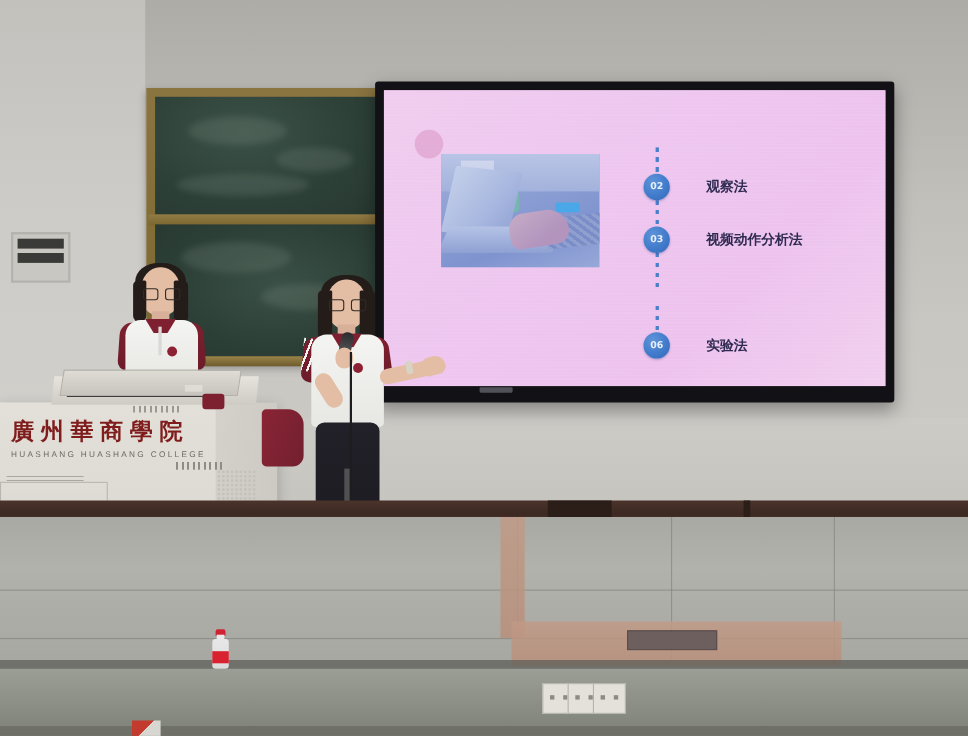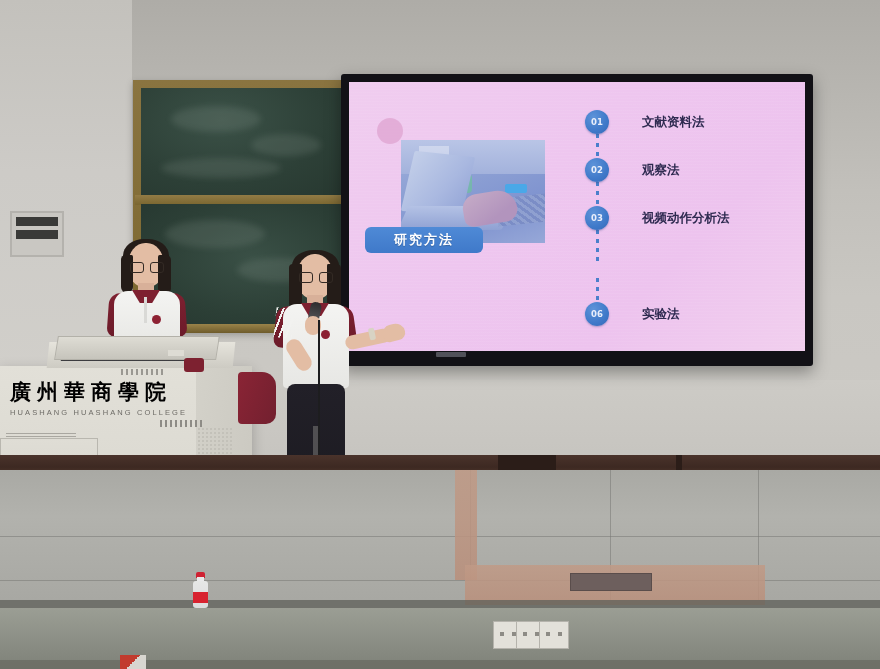--- a/index.html
+++ b/index.html
@@ -166,21 +166,21 @@
     background:linear-gradient(180deg,#f4f3f0 0%,#dad8d2 100%);}
   .cord-seg{position:absolute;background:#1d1d1f;}
 
   
   .podium-body{position:absolute;left:0;top:366px;width:252px;height:232px;
     background:linear-gradient(100deg,#dedcd4 0%,#d7d5cd 55%,#c9c7bf 100%);
     box-shadow:0 4px 12px rgba(0,0,0,.22);}
   .podium-face{position:absolute;left:0;top:366px;width:196px;height:232px;
     background:linear-gradient(180deg,#e2e0d8 0%,#dad8d0 60%,#ceccc4 100%);}
   .podium-name{position:absolute;left:10px;top:378px;width:160px;height:40px;}
-  .pn-cn{color:#000000;font-size:21px;letter-spacing:6px;font-weight:bold;
+  .pn-cn{color:#7f1d1d;font-size:21px;letter-spacing:6px;font-weight:bold;
     font-family:"DejaVu Serif",serif;white-space:nowrap;}
   .pn-en{color:#6d6b66;font-size:7.5px;letter-spacing:2.1px;margin-top:2px;white-space:nowrap;
     font-family:"Liberation Sans",sans-serif;}
   .podium-top{position:absolute;left:48px;top:342px;width:186px;height:26px;
     background:linear-gradient(180deg,#e6e4dc 0%,#cdcbc3 100%);transform:skewX(-6deg);}
   .podium-lid{position:absolute;left:56px;top:336px;width:160px;height:22px;
     background:linear-gradient(180deg,#dedcd4 0%,#c6c4bc 100%);transform:skewX(-9deg);
     border:1px solid #b3b1a9;}
   .podium-well{position:absolute;left:62px;top:345px;width:140px;height:16px;
     background:linear-gradient(180deg,#2a2a2c 0%,#3d3d40 100%);transform:skewX(-9deg);}
@@ -251,32 +251,27 @@
         <div class="ph-bg"></div>
         <div class="ph-white"></div>
         <div class="ph-cup"></div>
         <div class="ph-blue"></div>
         <div class="ph-lid"></div>
         <div class="ph-base"></div>
         <div class="ph-arm"></div>
         <div class="ph-hand"></div>
       </div>
 
-      <div class="badge">研究方法</div>
 
       <div class="timeline">
         <div class="tl-dash" style="top:24px;height:36px;"></div>
         <div class="tl-dash" style="top:72px;height:36px;"></div>
         <div class="tl-dash" style="top:120px;height:36px;"></div>
         <div class="tl-dash" style="top:168px;height:36px;"></div>
 
-        <div class="tl-item" style="top:0px;">
-          <div class="tl-node">01</div>
-          <div class="tl-label">文献资料法</div>
-        </div>
         <div class="tl-item" style="top:48px;">
           <div class="tl-node">02</div>
           <div class="tl-label">观察法</div>
         </div>
         <div class="tl-item" style="top:96px;">
           <div class="tl-node">03</div>
           <div class="tl-label">视频动作分析法</div>
         </div>
         <div class="tl-item" style="top:192px;">
           <div class="tl-node">06</div>

